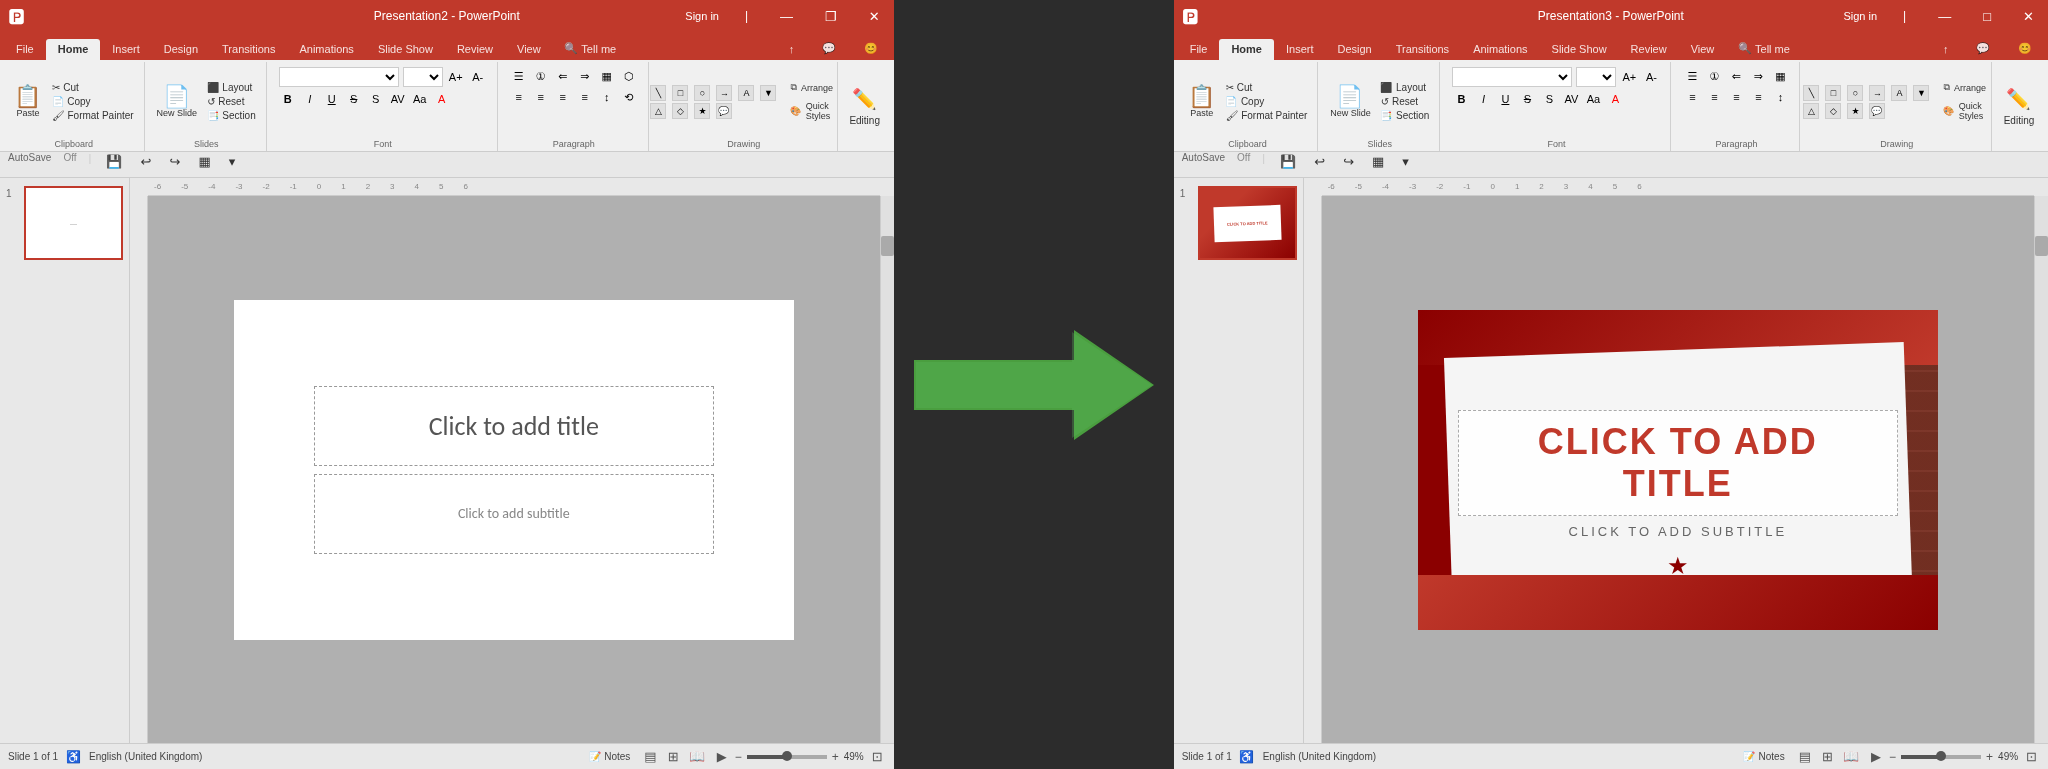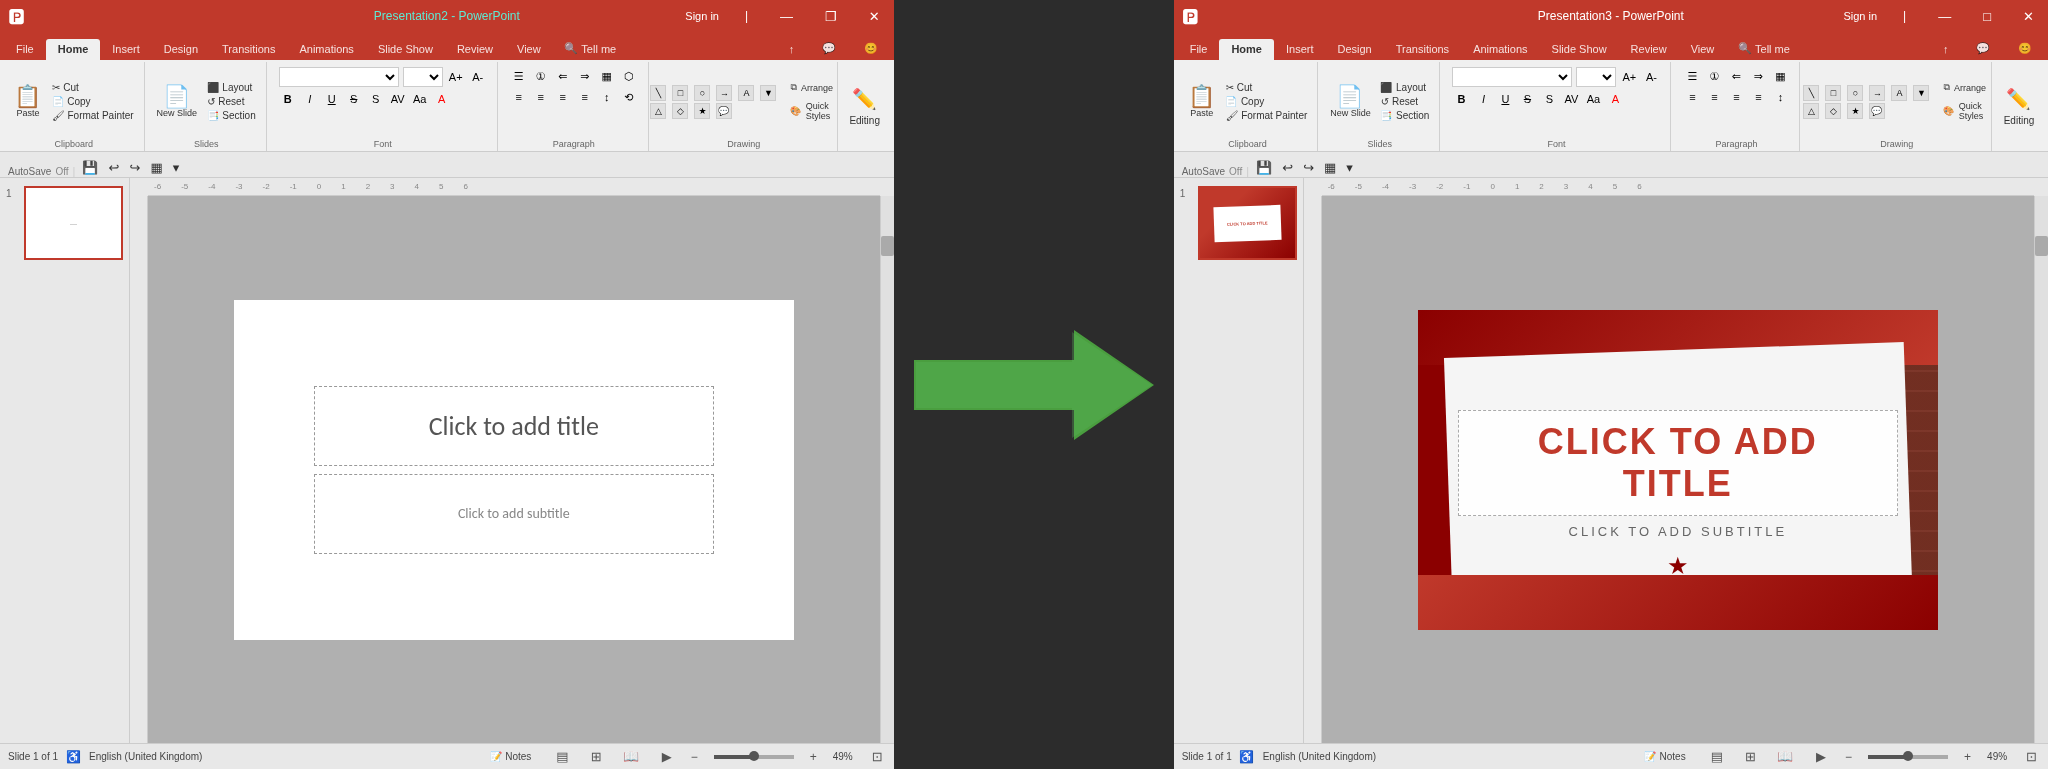--- a/index.html
+++ b/index.html
@@ -179,23 +179,23 @@
       font-size: 10px;
       color: #333;
       text-align: center;
     }
 
     
     .quick-access {
       height: 26px;
       background: #e8e8e8;
       display: flex;
-      align-items: flex-end;
+      align-items: flex-start;
       padding: 0 8px;
-      gap: 4px;
+      gap: 12px;
       border-bottom: 1px solid #ccc;
     }
     .qa-btn {
       font-size: 13px;
       cursor: pointer;
       padding: 2px 3px;
       border-radius: 2px;
       color: #333;
     }
     .autosave-label {
@@ -329,21 +329,21 @@
     .status-bar {
       height: 26px;
       background: #e8e8e8;
       border-top: 1px solid #ccc;
       display: flex;
       align-items: center;
       justify-content: space-between;
       padding: 0 8px;
     }
     .status-left { display: flex; align-items: center; gap: 8px; font-size: 10px; color: #444; }
-    .status-right { display: flex; align-items: center; gap: 16px; }
+    .status-right { display: flex; align-items: center; gap: 5px; }
     .status-btn {
       font-size: 13px;
       cursor: pointer;
       padding: 1px 3px;
       color: #555;
     }
     .zoom-slider {
       width: 80px;
       height: 4px;
       background: #aaa;
@@ -489,21 +489,21 @@
   </style>
 </head>
 <body>
 
 <div class="window">
 
   <div class="title-bar window-relative">
     <div class="title-bar-left">
       <span style="font-size:18px; color:white;">🅿</span>
     </div>
-    <div style="position:absolute;left:50%;transform:translateX(-50%);font-size:12px;color:#5eead4;white-space:nowrap;">Presentation2 - PowerPoint</div>
+    <div style="position:absolute;left:50%;transform:translateX(-50%);font-size:12px;color:#ffffff;white-space:nowrap;">Presentation2 - PowerPoint</div>
     <div class="title-bar-right">
       <button class="sign-in-btn">Sign in</button>
       <span style="font-size:12px;color:white;margin:0 6px;">|</span>
       <button class="title-bar-btn">—</button>
       <button class="title-bar-btn">❐</button>
       <button class="title-bar-btn close">✕</button>
     </div>
   </div>
 
   <div class="ribbon-tabs">

